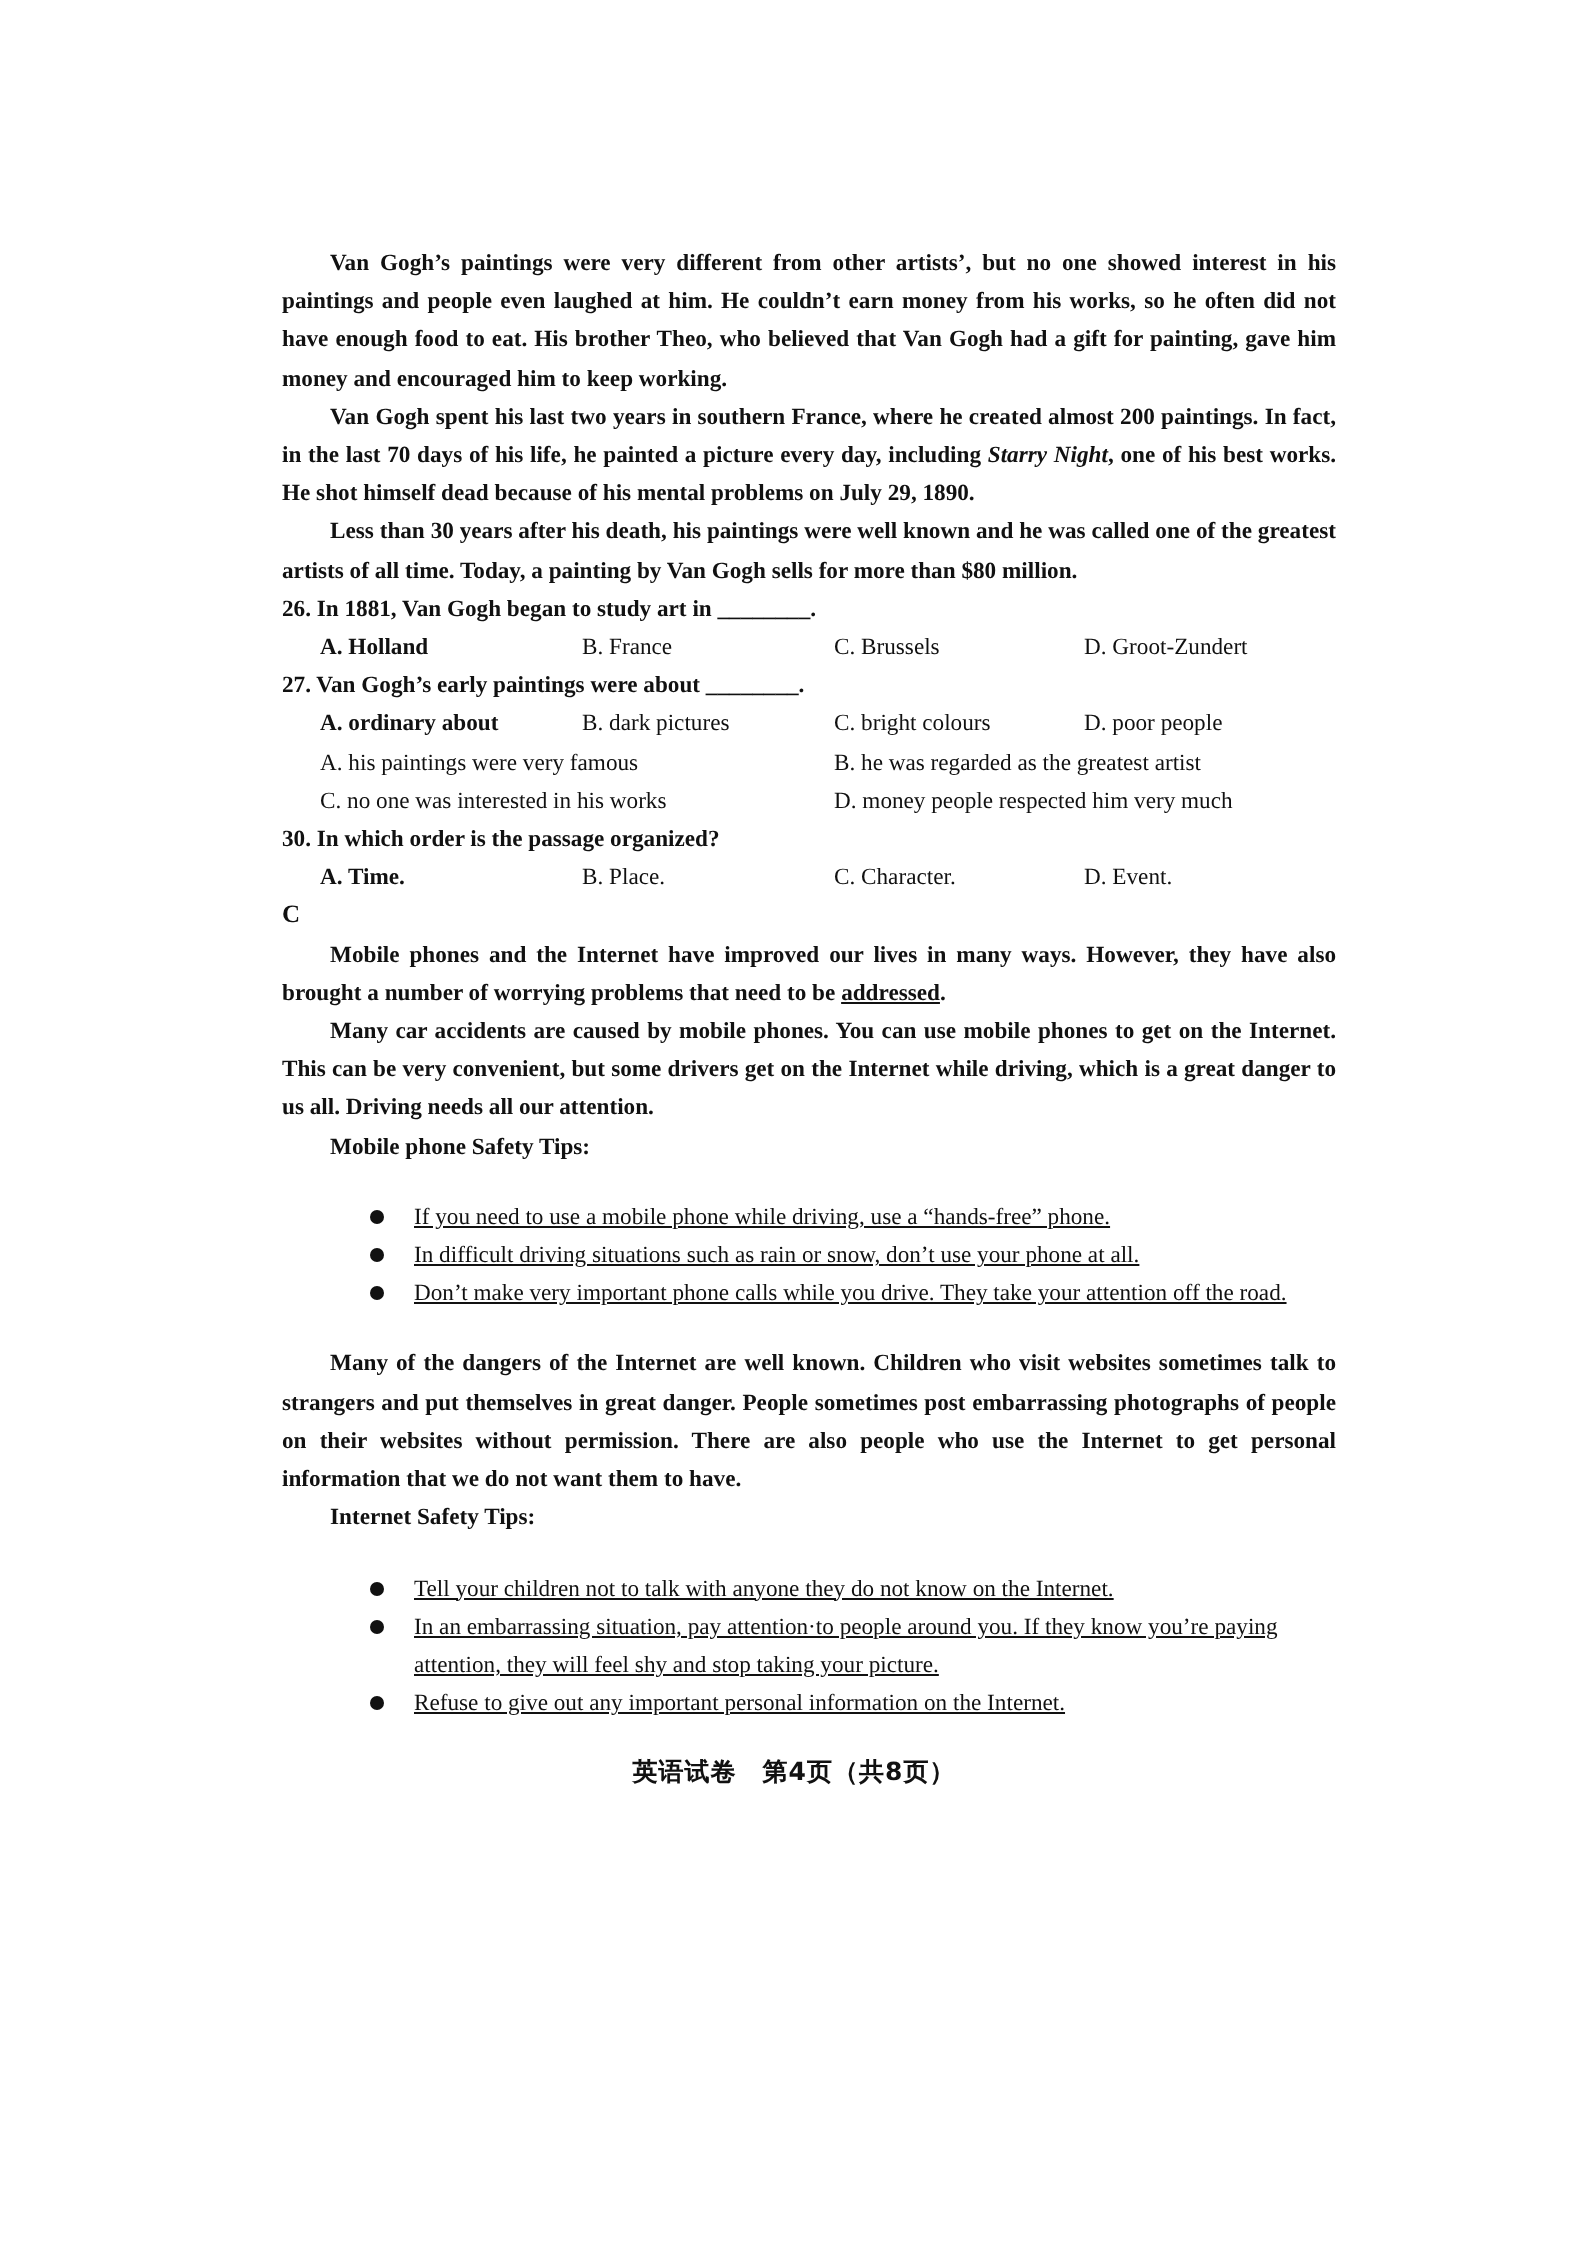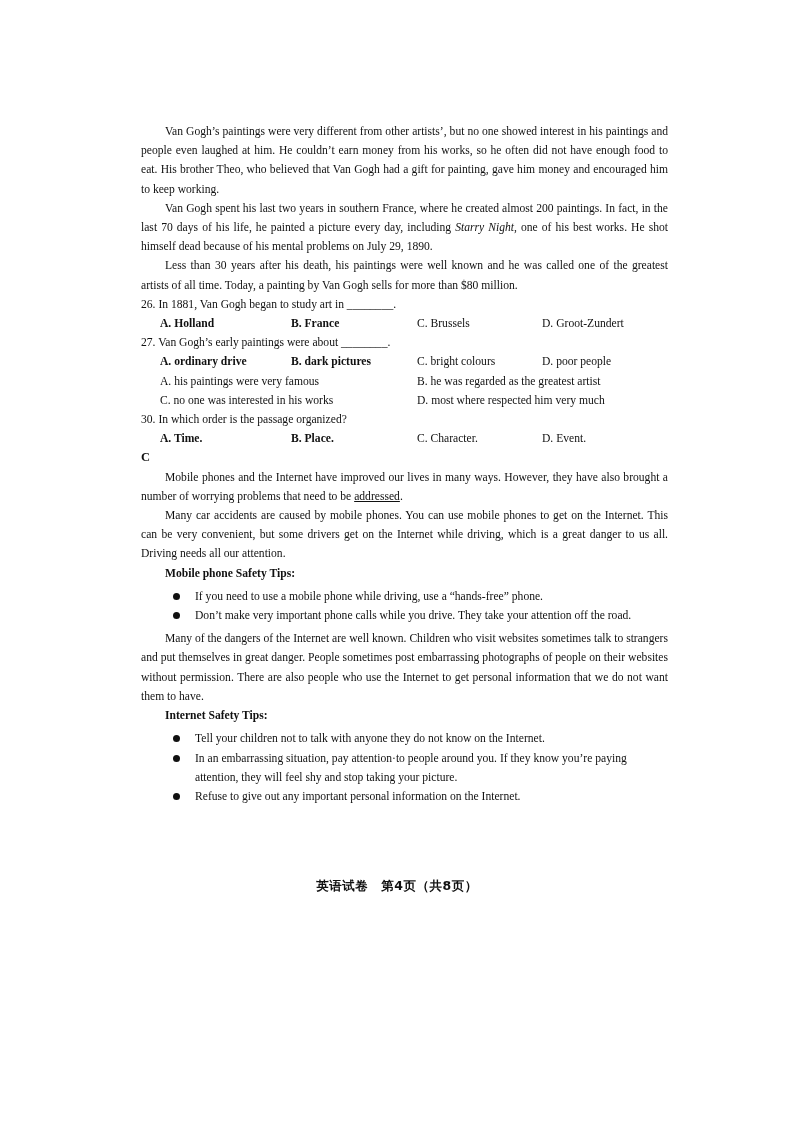--- a/index.html
+++ b/index.html
@@ -5,32 +5,32 @@
     html, body { margin: 0; padding: 0; background: #ffffff; }
     body {
       width: 794px; height: 1123px; position: relative; overflow: hidden;
       font-family: "Liberation Serif", "DejaVu Serif", serif;
       color: #111111;
     }
     .page {
       position: absolute; left: 141px; top: 122px; width: 527px;
       font-size: 11.6px; line-height: 19.2px;
     }
-    p { margin: 0; text-align: justify; text-align-last: left; }
+    p { margin: 0; text-align: justify; text-align-last: left; font-weight: bold; }
     p.indent { text-indent: 24px; }
     .q { margin: 0; }
     .opts { display: flex; margin: 0; }
     .opts span { display: inline-block; }
     .opts.four span:nth-child(1) { width: 131px; padding-left: 19px; font-weight: bold; }
-    .opts.four span:nth-child(2) { width: 126px; font-weight: bold; }
+    .opts.four span:nth-child(2) { width: 126px; }
     .opts.four span:nth-child(3) { width: 125px; }
     .opts.two span:nth-child(1) { width: 257px; padding-left: 19px; }
     .section-letter { text-align: center; font-weight: bold; font-size: 12.5px; margin: 0; }
     .tips-title { font-weight: bold; padding-left: 24px; margin: 0; }
-    ul.tips { list-style: none; margin: 4px; padding: 0; }
+    ul.tips { list-style: none; margin: 16px; padding: 0; text-decoration: underline; }
     ul.tips li { position: relative; padding-left: 50px; }
     ul.tips li .bullet {
       position: absolute; left: 28px; top: 6px; width: 7px; height: 7px;
       border-radius: 50%; background: #111;
     }
     .u { text-decoration: underline; }
     .footer {
       position: absolute; left: 0; width: 794px; top: 878px;
       text-align: center; font-size: 12.5px; font-weight: bold;
       font-family: "DejaVu Sans", sans-serif; letter-spacing: 0.5px;
@@ -49,54 +49,55 @@
     <div class="opts four">
       <span>A. Holland</span>
       <span>B. France</span>
       <span>C. Brussels</span>
       <span>D. Groot-Zundert</span>
     </div>
   </div>
   <div>
     <p class="q">27. Van Gogh’s early paintings were about ________.</p>
     <div class="opts four">
-      <span>A. ordinary drive</span>
+      <span>A. ordinary about</span>
       <span>B. dark pictures</span>
       <span>C. bright colours</span>
       <span>D. poor people</span>
     </div>
   </div>
   <div>
     <div class="opts two">
       <span>A. his paintings were very famous</span>
       <span>B. he was regarded as the greatest artist</span>
     </div>
     <div class="opts two">
       <span>C. no one was interested in his works</span>
-      <span>D. most where respected him very much</span>
+      <span>D. money people respected him very much</span>
     </div>
   </div>
   <div>
     <p class="q">30. In which order is the passage organized?</p>
     <div class="opts four">
       <span>A. Time.</span>
       <span>B. Place.</span>
       <span>C. Character.</span>
       <span>D. Event.</span>
     </div>
   </div>
 
   <p class="section-letter">C</p>
 
   <p class="indent"><span>Mobile phones and the Internet have improved our lives in many ways. However, they have also brought a number of worrying problems that need to be </span><span class="u">addressed</span><span>.</span></p>
   <p class="indent">Many car accidents are caused by mobile phones. You can use mobile phones to get on the Internet. This can be very convenient, but some drivers get on the Internet while driving, which is a great danger to us all. Driving needs all our attention.</p>
 
   <p class="tips-title">Mobile phone Safety Tips:</p>
   <ul class="tips">
     <li><span class="bullet"></span><span>If you need to use a mobile phone while driving, use a “hands-free” phone.</span></li>
+    <li><span class="bullet"></span><span>In difficult driving situations such as rain or snow, don’t use your phone at all.</span></li>
     <li><span class="bullet"></span><span>Don’t make very important phone calls while you drive. They take your attention off the road.</span></li>
   </ul>
 
   <p class="indent">Many of the dangers of the Internet are well known. Children who visit websites sometimes talk to strangers and put themselves in great danger. People sometimes post embarrassing photographs of people on their websites without permission. There are also people who use the Internet to get personal information that we do not want them to have.</p>
 
   <p class="tips-title">Internet Safety Tips:</p>
   <ul class="tips">
     <li><span class="bullet"></span><span>Tell your children not to talk with anyone they do not know on the Internet.</span></li>
     <li><span class="bullet"></span><span>In an embarrassing situation, pay attention·to people around you. If they know you’re paying attention, they will feel shy and stop taking your picture.</span></li>
     <li><span class="bullet"></span><span>Refuse to give out any important personal information on the Internet.</span></li>

